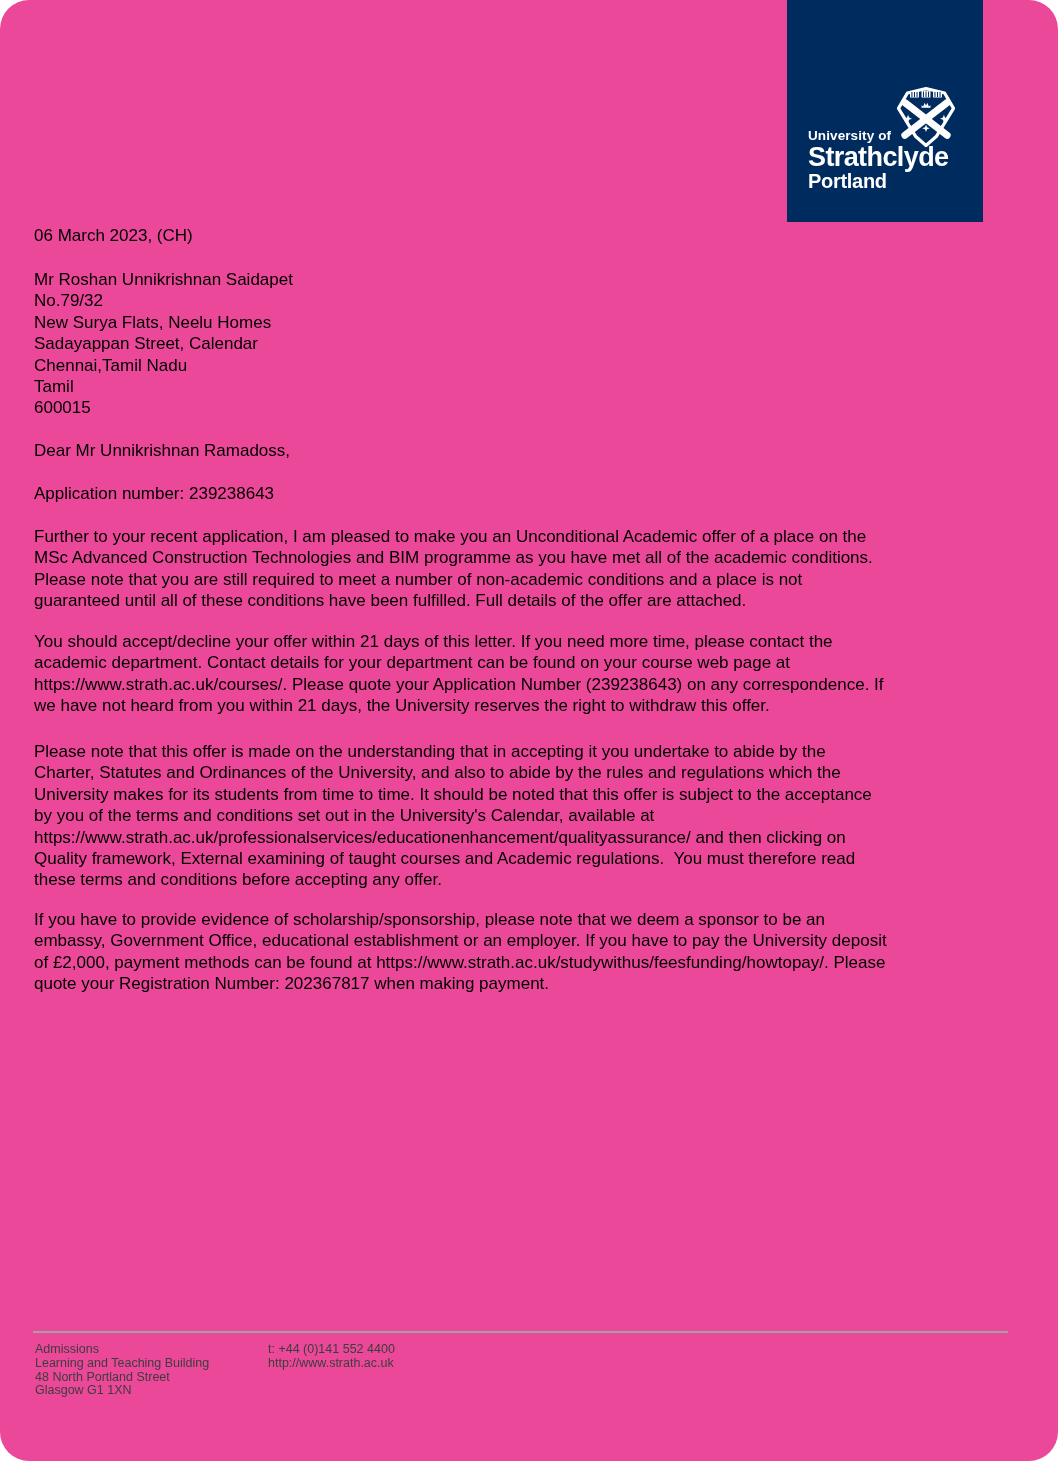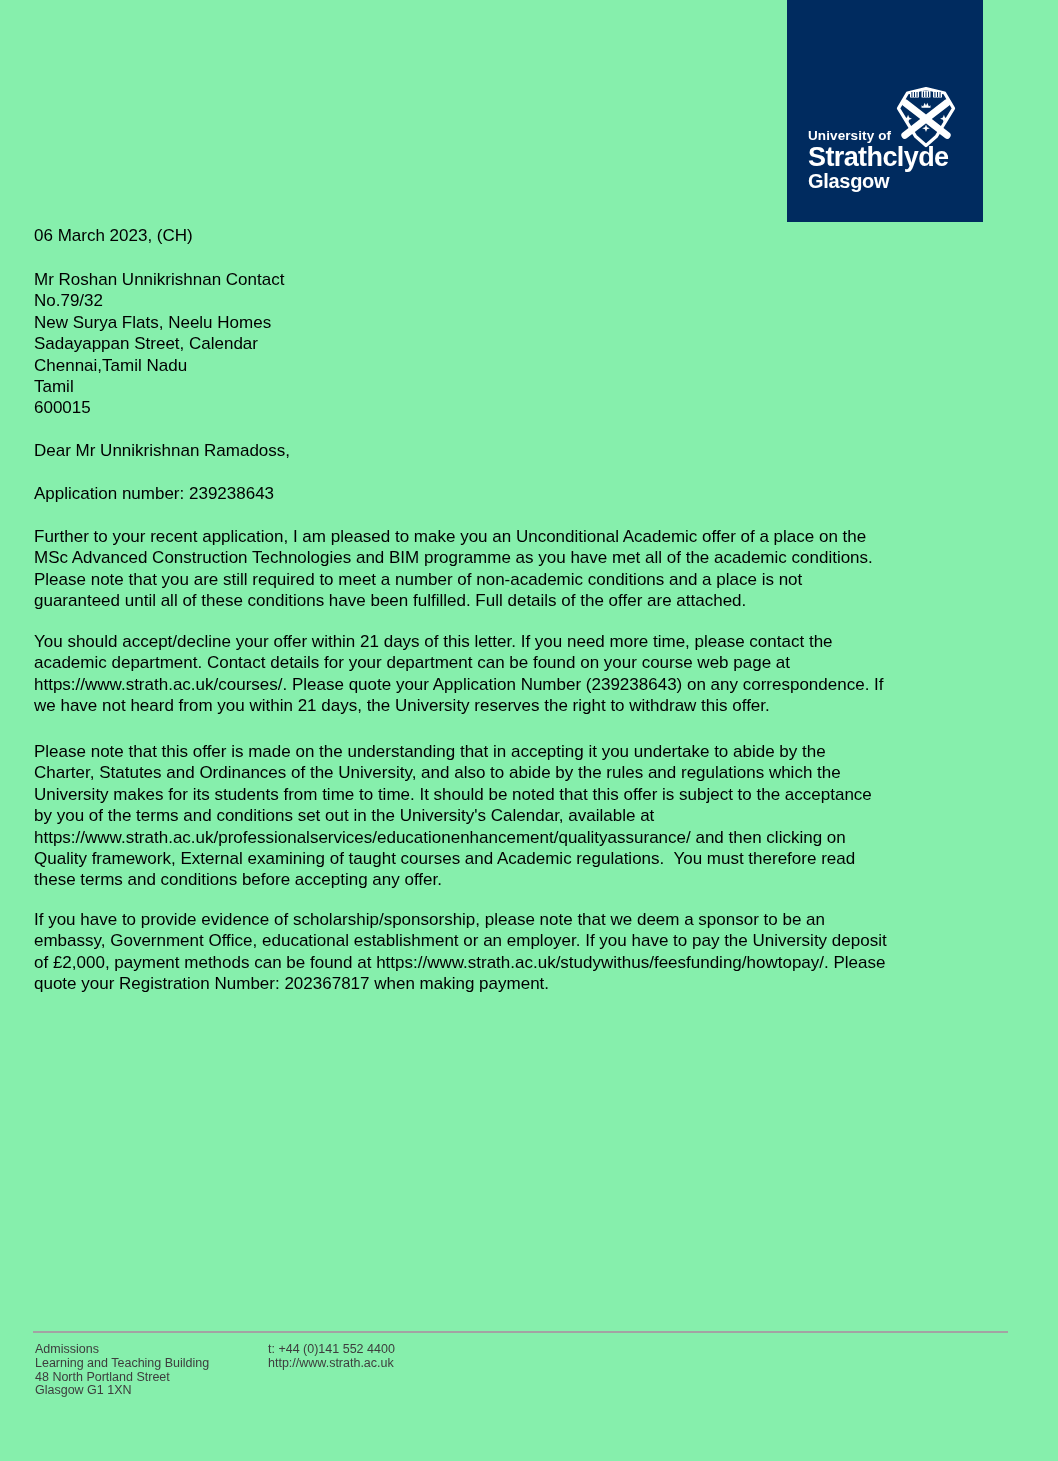--- a/index.html
+++ b/index.html
@@ -1,24 +1,25 @@
 <!DOCTYPE html>
 <html><head>
 <meta charset="utf-8">
 <style>
   * { margin: 0; padding: 0; box-sizing: border-box; }
   html, body { background: #ffffff; }
   .page {
     position: relative;
     width: 1058px;
     height: 1461px;
-    background: #86efac;
+    background: #ec4899;
     font-family: "Liberation Sans", sans-serif;
     color: #000000;
     overflow: hidden;
+    border-radius: 29px;
   }
   .abs { position: absolute; }
 
   
   .logo-block {
     left: 787px; top: 0; width: 196px; height: 222px;
     background: #002B5F;
     color: #ffffff;
   }
   .crest { position: absolute; left: 106px; top: 86px; width: 66px; height: 64px; }
@@ -77,27 +78,27 @@
 
       <g fill="#ffffff">
         <path d="M22 45 l1.6 4.4 4.4 1.6 -4.4 1.6 -1.6 4.4 -1.6 -4.4 -4.4 -1.6 4.4 -1.6 Z"></path>
         <path d="M78 45 l1.6 4.4 4.4 1.6 -4.4 1.6 -1.6 4.4 -1.6 -4.4 -4.4 -1.6 4.4 -1.6 Z"></path>
         <path d="M50 60 l1.6 4.4 4.4 1.6 -4.4 1.6 -1.6 4.4 -1.6 -4.4 -4.4 -1.6 4.4 -1.6 Z"></path>
       </g>
     </svg>
     <div class="logo-text">
       <div class="logo-uof">University of</div>
       <div class="logo-name">Strathclyde</div>
-      <div class="logo-city">Glasgow</div>
+      <div class="logo-city">Portland</div>
     </div>
   </div>
 
   <div class="abs bodytext" style="top:225px">06 March 2023, (CH)</div>
 
-  <div class="abs bodytext" style="top:269px"><div class="tline">Mr Roshan Unnikrishnan Contact</div><div class="tline">No.79/32</div><div class="tline">New Surya Flats, Neelu Homes</div><div class="tline">Sadayappan Street, Calendar</div><div class="tline">Chennai,Tamil Nadu</div><div class="tline">Tamil</div><div class="tline">600015</div></div>
+  <div class="abs bodytext" style="top:269px"><div class="tline">Mr Roshan Unnikrishnan Saidapet</div><div class="tline">No.79/32</div><div class="tline">New Surya Flats, Neelu Homes</div><div class="tline">Sadayappan Street, Calendar</div><div class="tline">Chennai,Tamil Nadu</div><div class="tline">Tamil</div><div class="tline">600015</div></div>
 
   <div class="abs bodytext" style="top:440px">Dear Mr Unnikrishnan Ramadoss,</div>
 
   <div class="abs bodytext" style="top:483px">Application number: 239238643</div>
 
   <div class="abs bodytext" style="top:526px"><div class="tline">Further to your recent application, I am pleased to make you an Unconditional Academic offer of a place on the</div><div class="tline">MSc Advanced Construction Technologies and BIM programme as you have met all of the academic conditions.</div><div class="tline">Please note that you are still required to meet a number of non-academic conditions and a place is not</div><div class="tline">guaranteed until all of these conditions have been fulfilled. Full details of the offer are attached.</div></div>
 
   <div class="abs bodytext" style="top:631px"><div class="tline">You should accept/decline your offer within 21 days of this letter. If you need more time, please contact the</div><div class="tline">academic department. Contact details for your department can be found on your course web page at</div><div class="tline">https://www.strath.ac.uk/courses/. Please quote your Application Number (239238643) on any correspondence. If</div><div class="tline">we have not heard from you within 21 days, the University reserves the right to withdraw this offer.</div></div>
 
   <div class="abs bodytext" style="top:741px"><div class="tline">Please note that this offer is made on the understanding that in accepting it you undertake to abide by the</div><div class="tline">Charter, Statutes and Ordinances of the University, and also to abide by the rules and regulations which the</div><div class="tline">University makes for its students from time to time. It should be noted that this offer is subject to the acceptance</div><div class="tline">by you of the terms and conditions set out in the University's Calendar, available at</div><div class="tline">https://www.strath.ac.uk/professionalservices/educationenhancement/qualityassurance/ and then clicking on</div><div class="tline">Quality framework, External examining of taught courses and Academic regulations.  You must therefore read</div><div class="tline">these terms and conditions before accepting any offer.</div></div>

